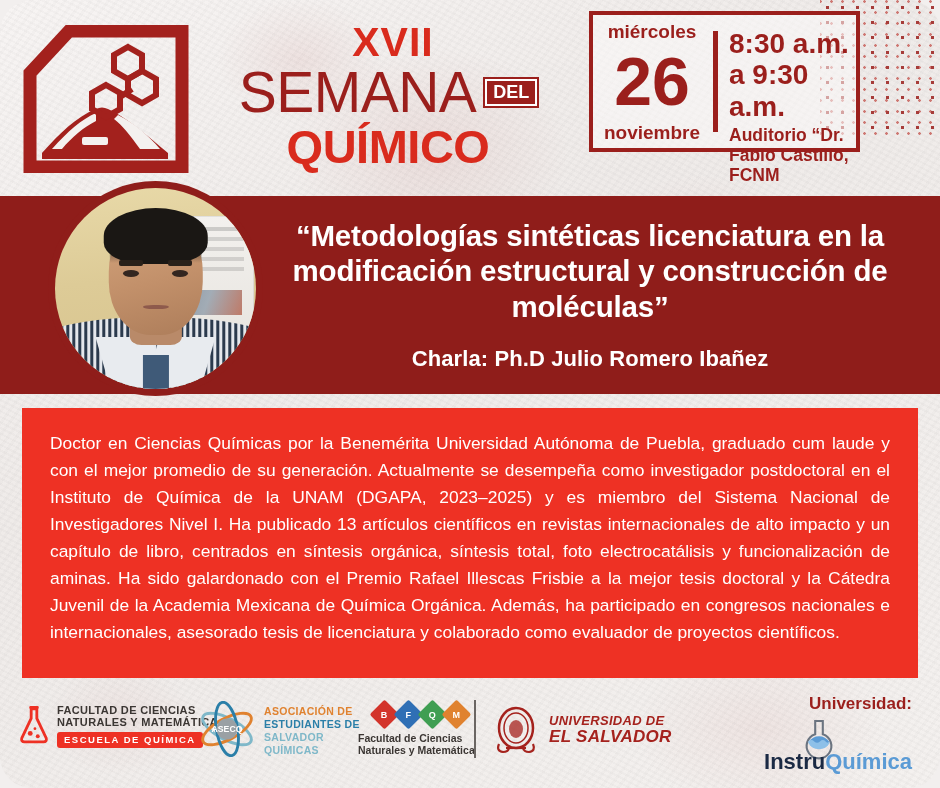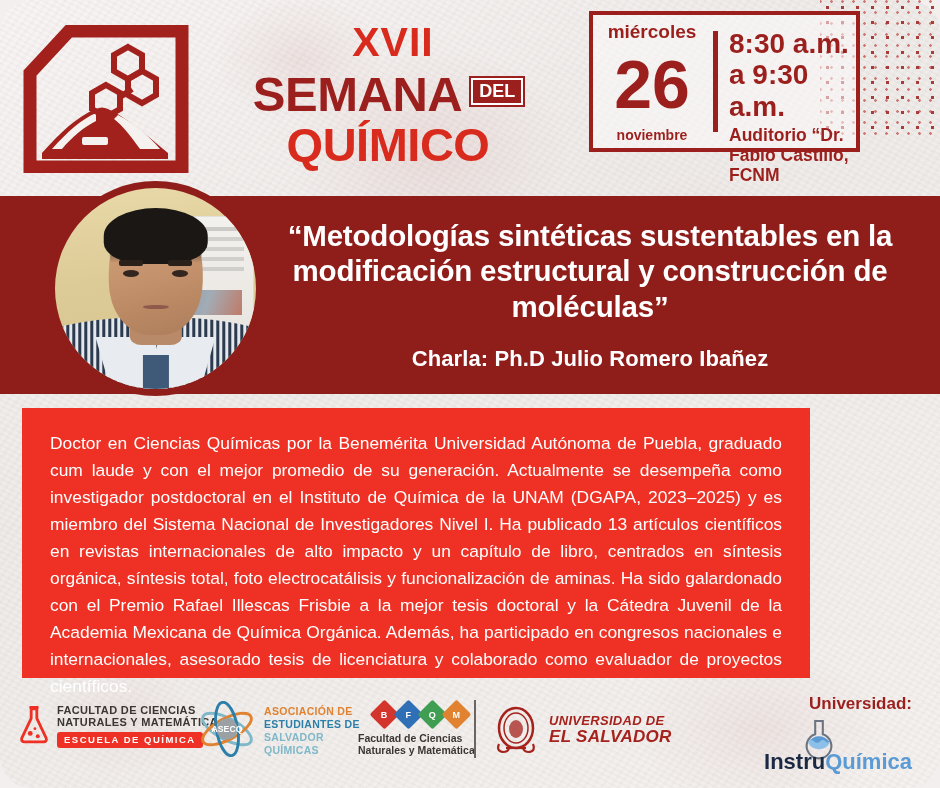--- a/index.html
+++ b/index.html
@@ -51,22 +51,22 @@
   .brand-xvii {
     color: #d92b1d;
     font-size: 41px; font-weight: bold; letter-spacing: 1px;
     text-align: center; line-height: 1; padding-left: 10px;
   }
   .brand-semana-row {
     display: flex; align-items: center; justify-content: center;
     gap: 9px; margin-top: 1px;
   }
   .brand-semana {
-    color: #9b1f1c; font-size: 49px; font-weight: bold;
-    letter-spacing: -0.5px; line-height: 1; margin-top: 6px;
+    color: #9b1f1c; font-size: 57px; font-weight: normal;
+    letter-spacing: -0.5px; line-height: 1;
   }
   .brand-del {
     background: #9b1f1c; color: #fff;
     font-size: 18px; font-weight: bold;
     padding: 2px 6px 3px; letter-spacing: 0;
     border: 2.5px solid #fff;
     outline: 2px solid #9b1f1c;
     line-height: 1;
   }
   .brand-quimico {
@@ -86,21 +86,21 @@
   .datebox-left {
     width: 118px; padding: 7px 2px 6px;
     display: flex; flex-direction: column;
     align-items: center; justify-content: space-between;
   }
   .dow { color: #9b1f1c; font-size: 19px; font-weight: bold; line-height: 1; }
   .daynum {
     color: #9b1f1c; font-size: 68px; font-weight: bold;
     line-height: .82; margin: -3px 0;
   }
-  .month { color: #9b1f1c; font-size: 14px; font-weight: bold; line-height: 1; }
+  .month { color: #9b1f1c; font-size: 19px; font-weight: bold; line-height: 1; }
   .datebox-div { width: 5px; background: #9b1f1c; margin: 16px 9px 16px 2px; }
   .datebox-right { flex: 1; padding: 13px 4px 6px 2px; }
   .time-1, .time-2 {
     color: #9b1f1c; font-size: 28px; font-weight: bold; line-height: 1.12;
   }
   .venue {
     color: #9b1f1c; font-size: 17.5px; font-weight: bold;
     line-height: 1.14; margin-top: 4px;
   }
 
@@ -213,21 +213,21 @@
   .photo .mouth {
     position: absolute; left: 50%; top: 58%;
     transform: translateX(-50%);
     width: 13%; height: 2.4%;
     background: #8e5a4c; border-radius: 40%;
   }
 
   
   .bio {
     position: absolute; left: 22px; top: 408px;
-    width: 788px; height: 270px;
+    width: 896px; height: 270px;
     background: #ee3124;
     padding: 22px 28px 16px 28px;
   }
   .bio p {
     color: #ffffff; font-size: 17.4px; line-height: 1.55;
     text-align: justify; text-justify: inter-word;
   }
 
   
   .footer { position: absolute; left: 0; top: 686px; width: 940px; height: 102px; padding-left: 6px; }
@@ -335,21 +335,21 @@
       <div class="datebox-right">
         <div class="time-1">8:30 a.m.</div>
         <div class="time-2">a 9:30 a.m.</div>
         <div class="venue">Auditorio “Dr. Fabio Castillo, FCNM</div>
       </div>
     </div>
   </div>
 
   <div class="banner">
     <div class="banner-inner">
-      <div class="talk-title">“Metodologías sintéticas sustentables en la modificación estructural y construcción de moléculas”</div>
+      <div class="talk-title">“Metodologías sintéticas licenciatura en la modificación estructural y construcción de moléculas”</div>
       <div class="talk-speaker">Charla: Ph.D Julio Romero Ibañez</div>
     </div>
   </div>
 
   <div class="photo-ring">
     <div class="photo">
       <div class="wall-poster"></div>
       <div class="torso"></div>
       <div class="collar-l"></div>
       <div class="collar-r"></div>

